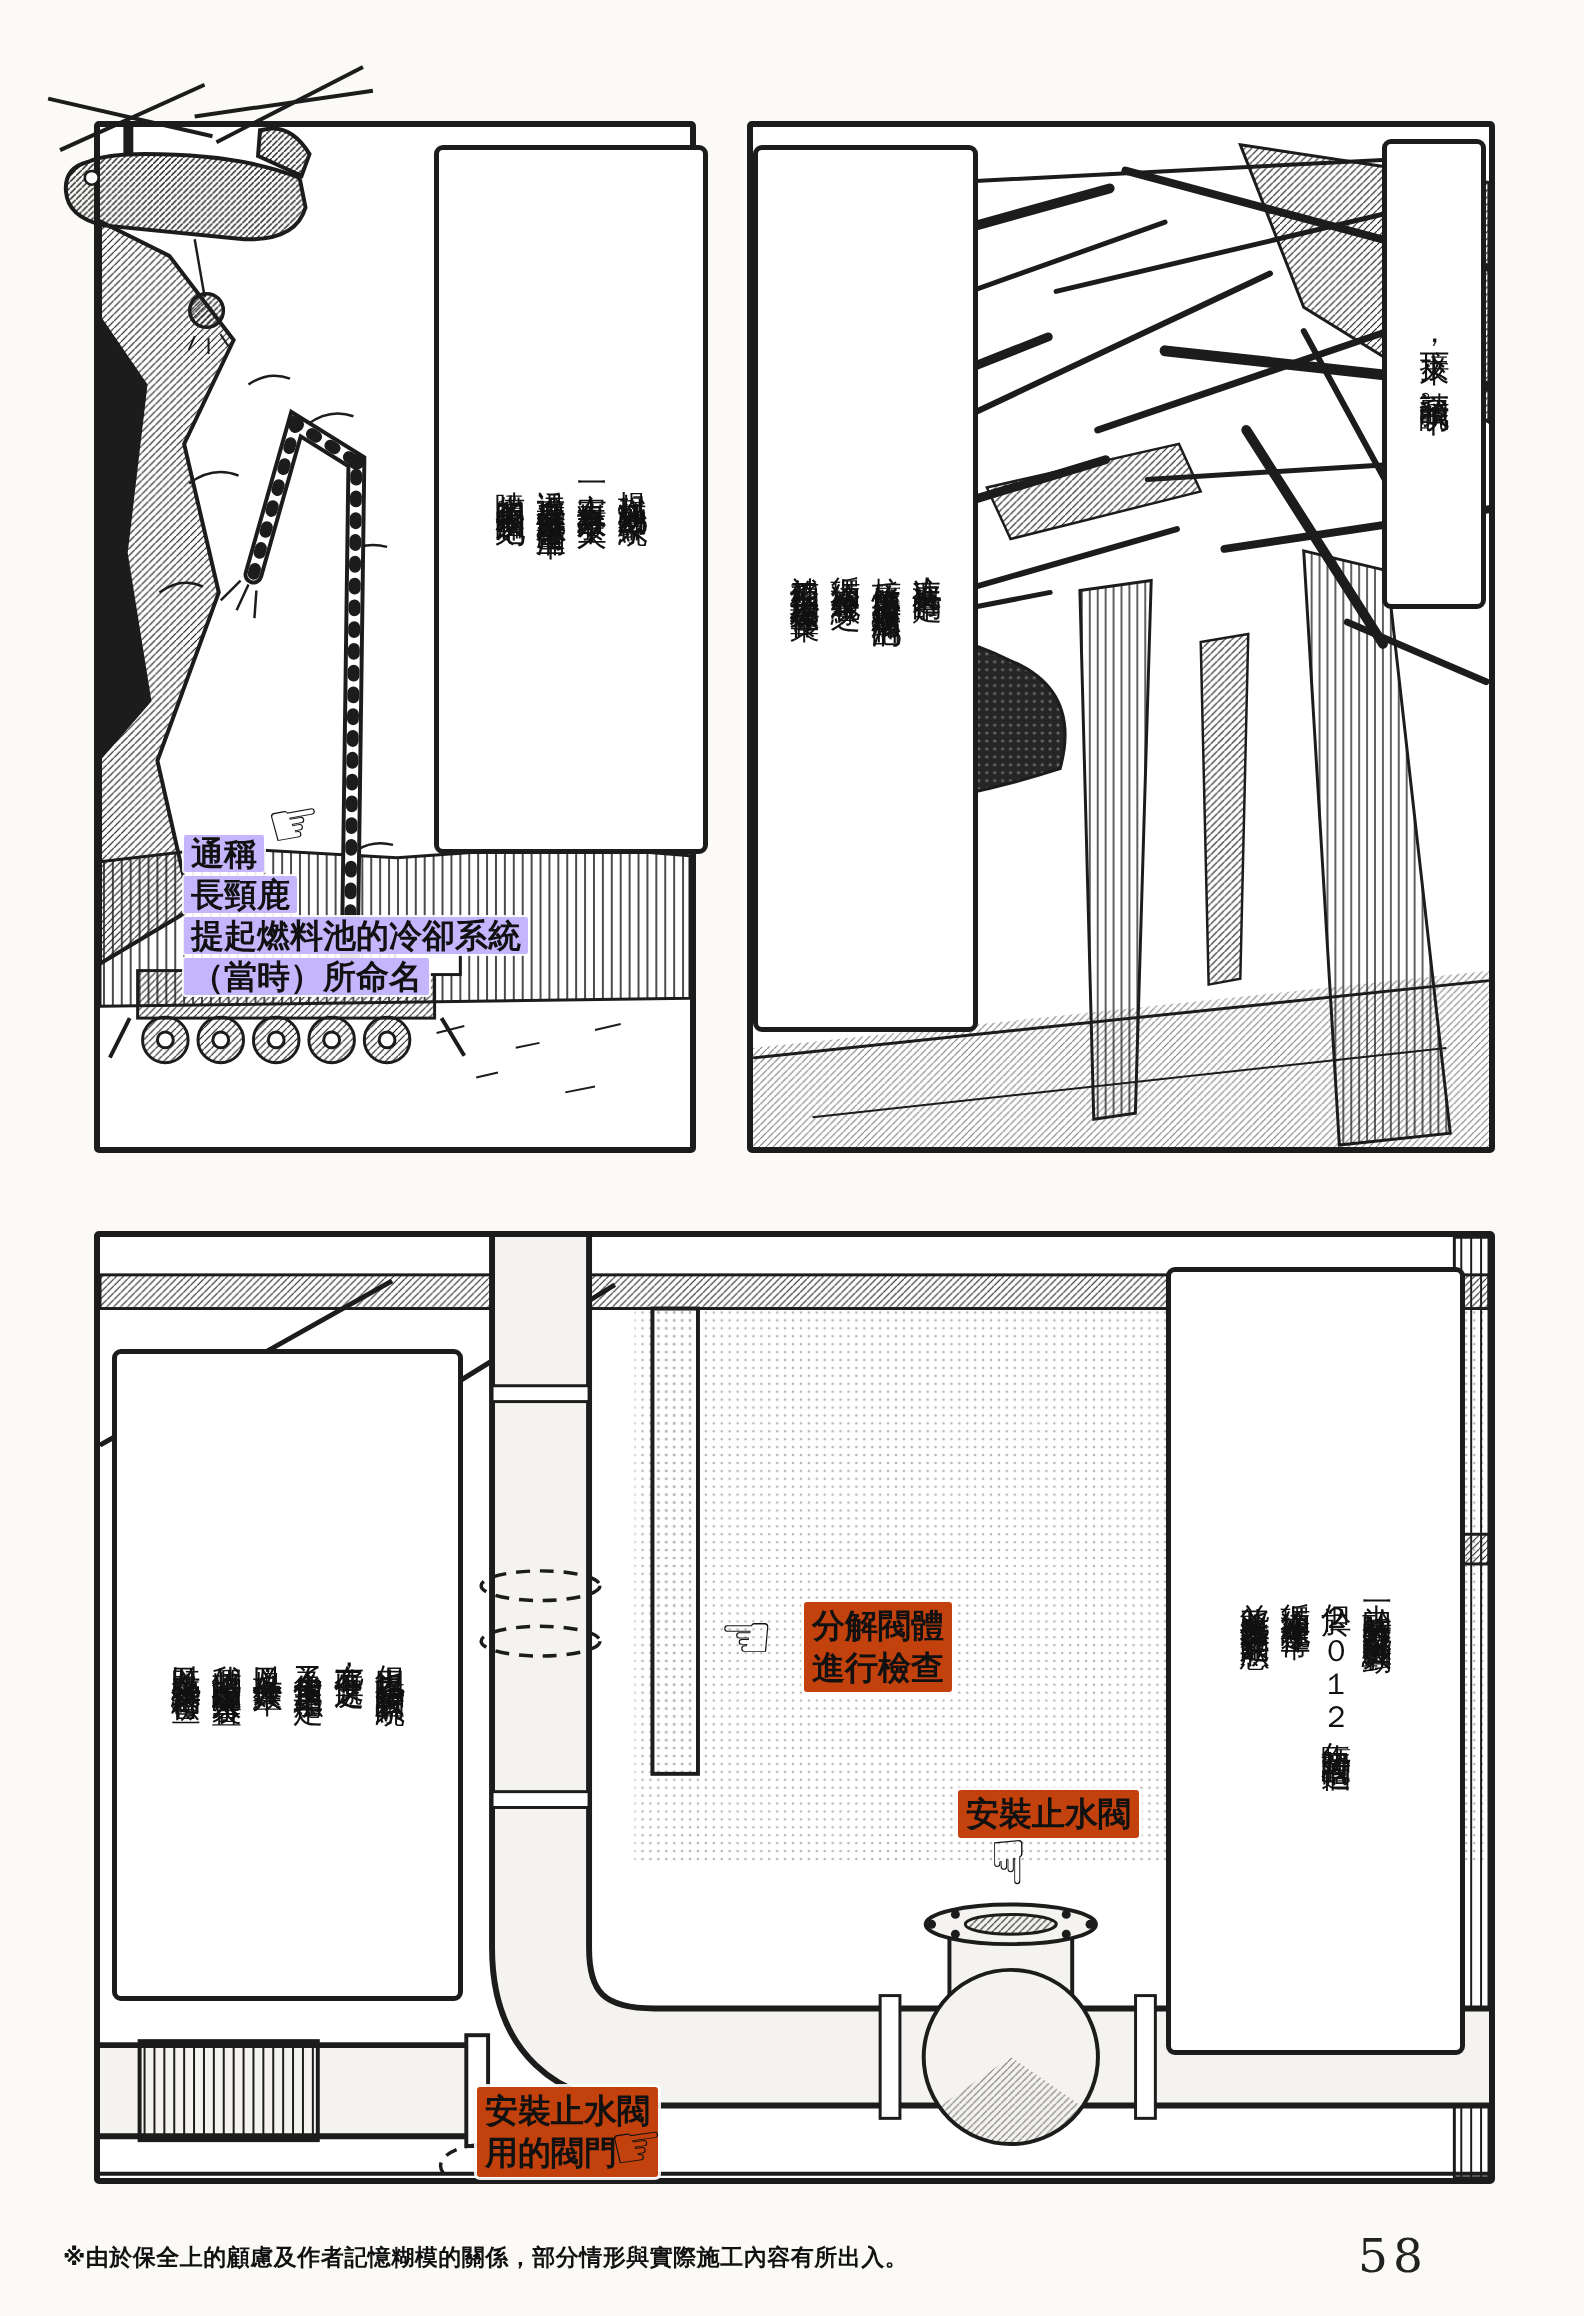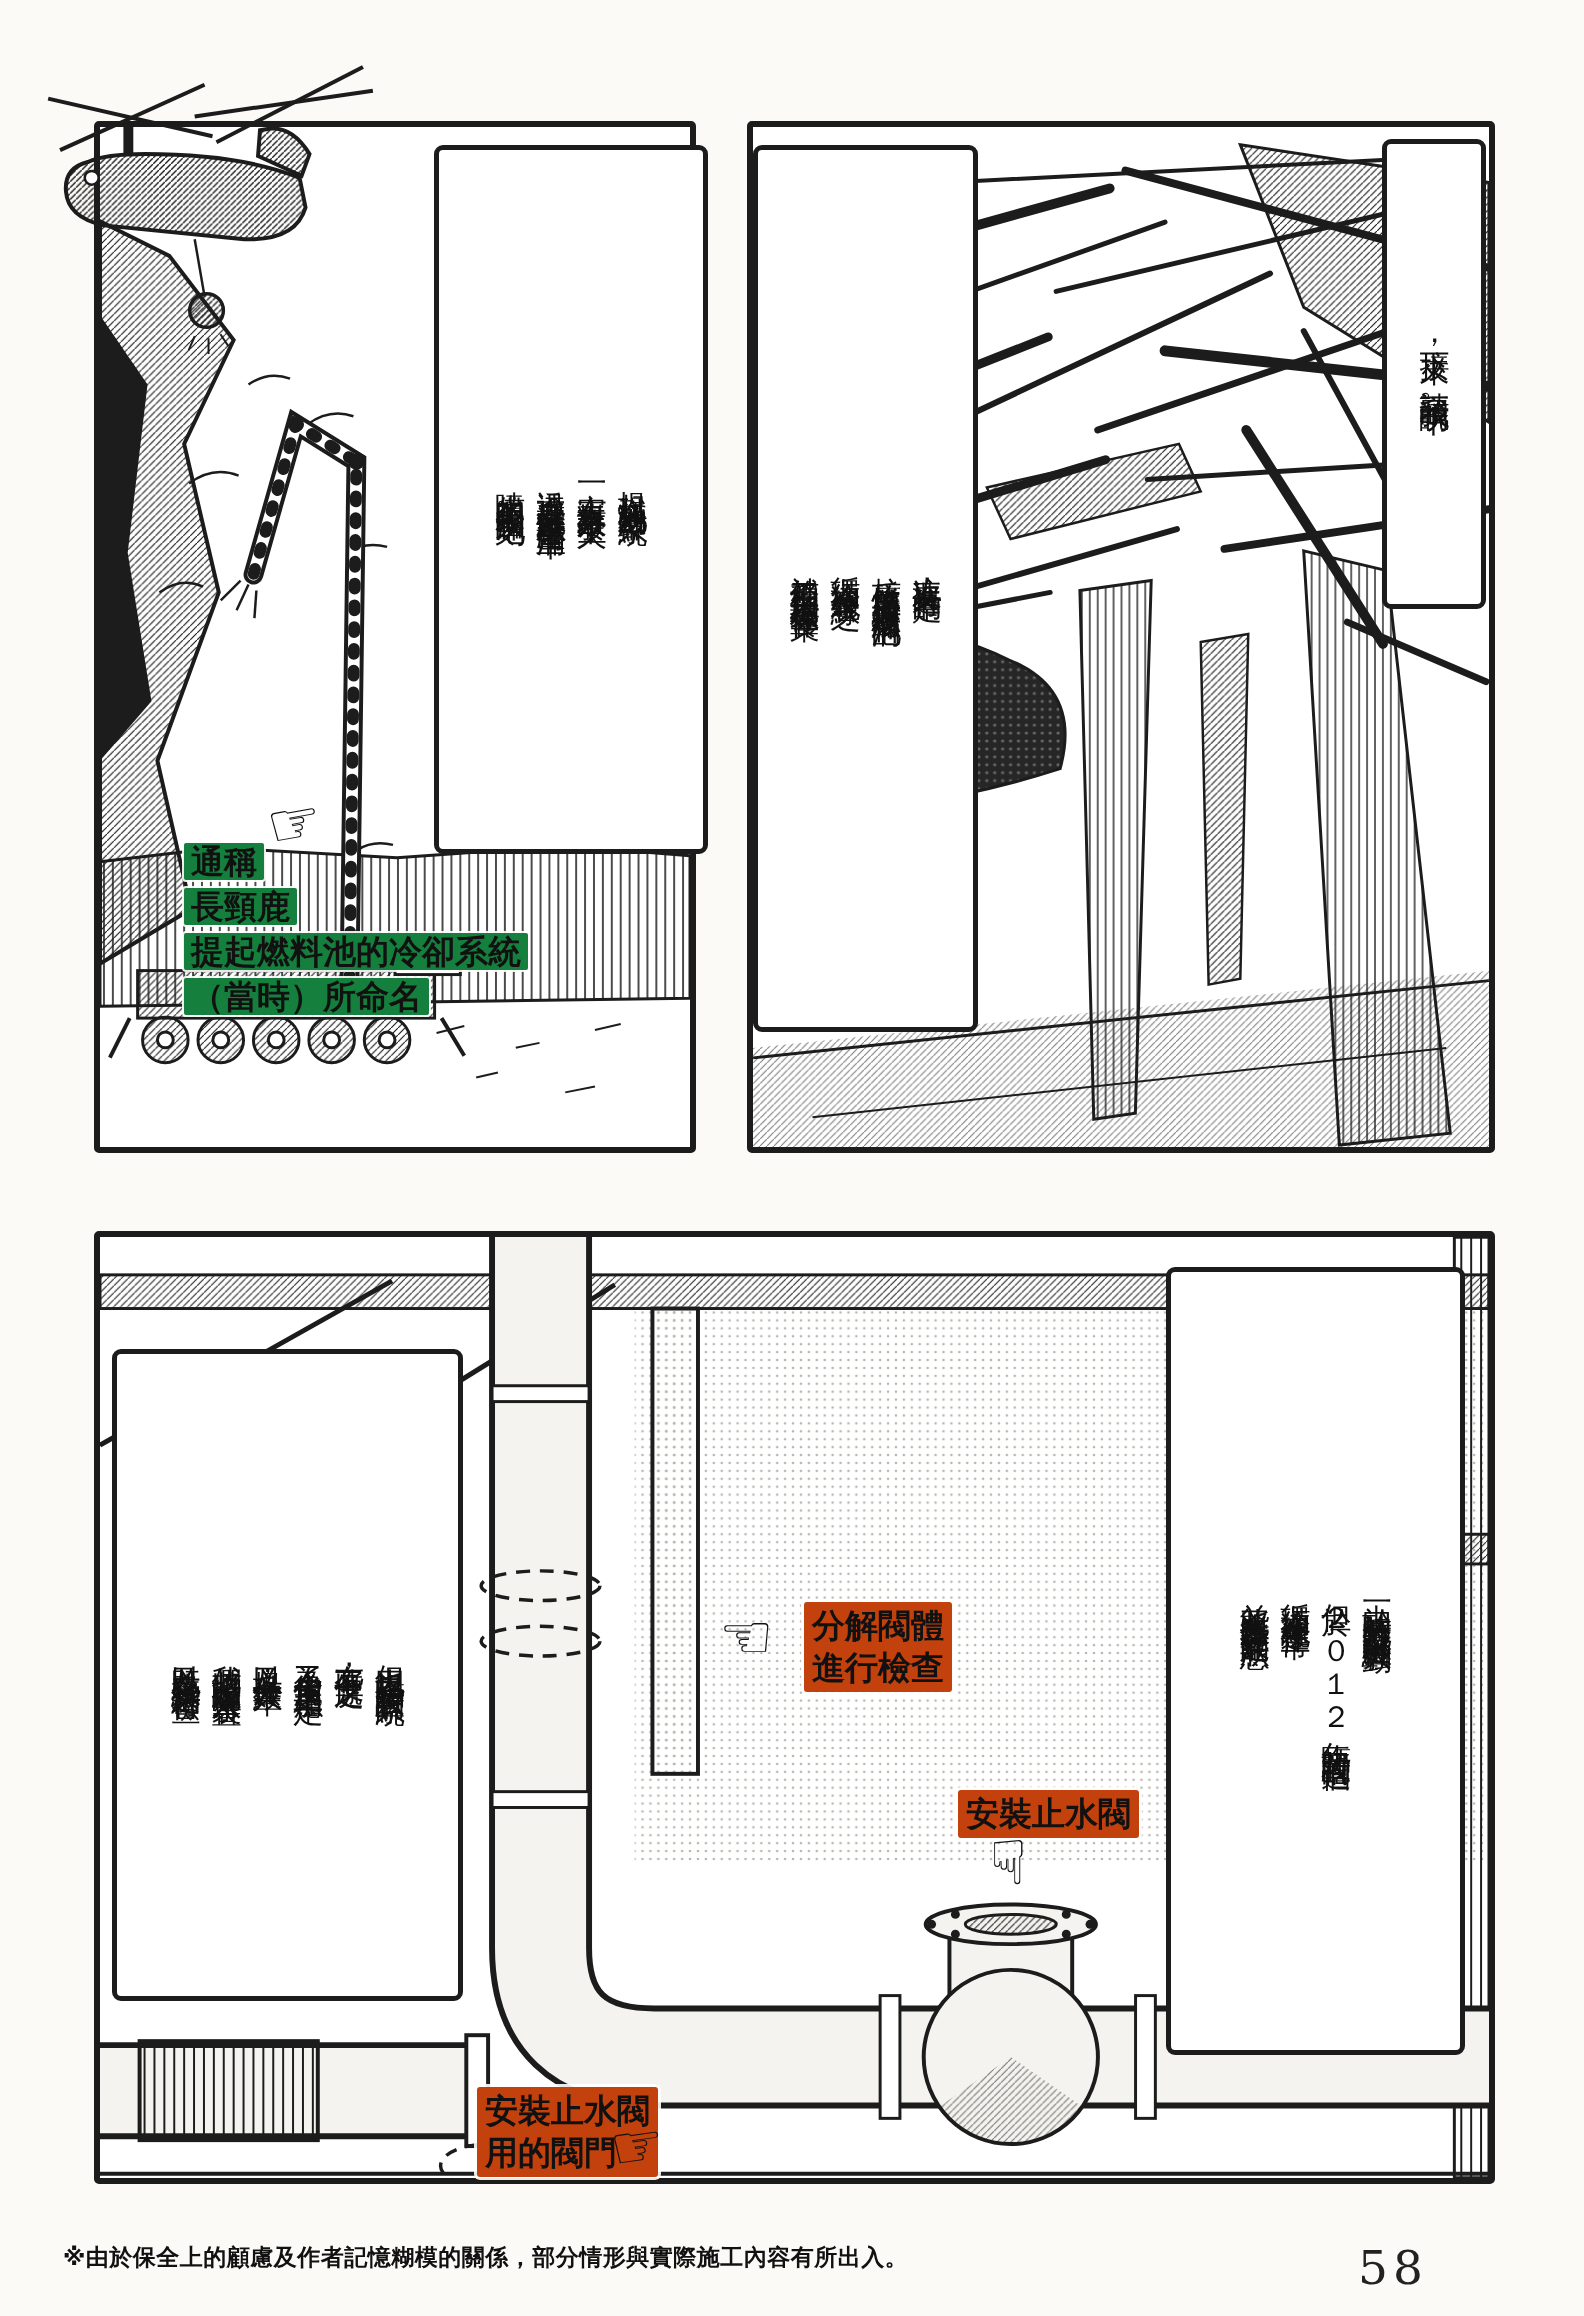--- a/index.html
+++ b/index.html
@@ -20,37 +20,37 @@
   #cap-narrator{left:1382px;top:139px;width:94px;height:460px;}
   #cap-temporary{left:112px;top:1349px;width:341px;height:642px;}
   #cap-stable{left:1166px;top:1267px;width:289px;height:778px;}
 
   .heli-wrap{position:absolute;left:46px;top:63px;width:333px;height:297px;z-index:4;}
 
   .note{position:absolute;z-index:6;font-weight:700;color:#111;}
   .chipblock{white-space:pre-line;background:#c2410c;padding:3px 8px;border-radius:3px;
              font-size:33px;line-height:1.28;box-shadow:0 0 0 3px rgba(255,255,255,.9);}
   #machine-label{left:184px;top:835px;font-size:33px;line-height:1.0;z-index:6;}
-  #machine-label .chip{display:table;background:#15803d;padding:2px 7px;margin:8px 0 4px 0;
+  #machine-label .chip{display:table;background:#c4b5fd;padding:2px 7px;margin:0 0 4px 0;
              box-shadow:0 0 0 2px rgba(255,255,255,.9);border-radius:2px;}
   #label-disassemble{left:804px;top:1602px;}
   #label-stop-valve{left:958px;top:1790px;text-align:right;}
   #label-drain{left:477px;top:2087px;}
 
   .hand{position:absolute;z-index:7;font-size:61px;line-height:1;color:#111;
         font-family:"DejaVu Sans",sans-serif;}
   #hand-giraffe{left:267px;top:792px;transform:rotate(-10deg);}
   #hand-disassemble{left:719px;top:1606px;}
   #hand-stop-valve{left:990px;top:1832px;}
   #hand-drain{left:610px;top:2115px;transform:rotate(-8deg);}
 
   #footnote{position:absolute;left:63px;top:2202px;font-size:23px;font-weight:700;
             letter-spacing:0.5px;z-index:6;color:#111;margin-top:40px;}
   #page-number{position:absolute;left:1358px;top:2228px;font-size:47px;letter-spacing:5px;
-            font-family:"DejaVu Serif","Liberation Serif",serif;color:#222;z-index:6;margin-top:12px;}
+            font-family:"DejaVu Serif","Liberation Serif",serif;color:#222;z-index:6;}
 </style>
 </head>
 <body>
 
 <div class="page">
 
   <div class="panel" id="panel-top-left">
     <svg width="590" height="1020" viewBox="0 0 596 1030">
       <defs>
         <pattern id="h1" patternUnits="userSpaceOnUse" width="7" height="7">

